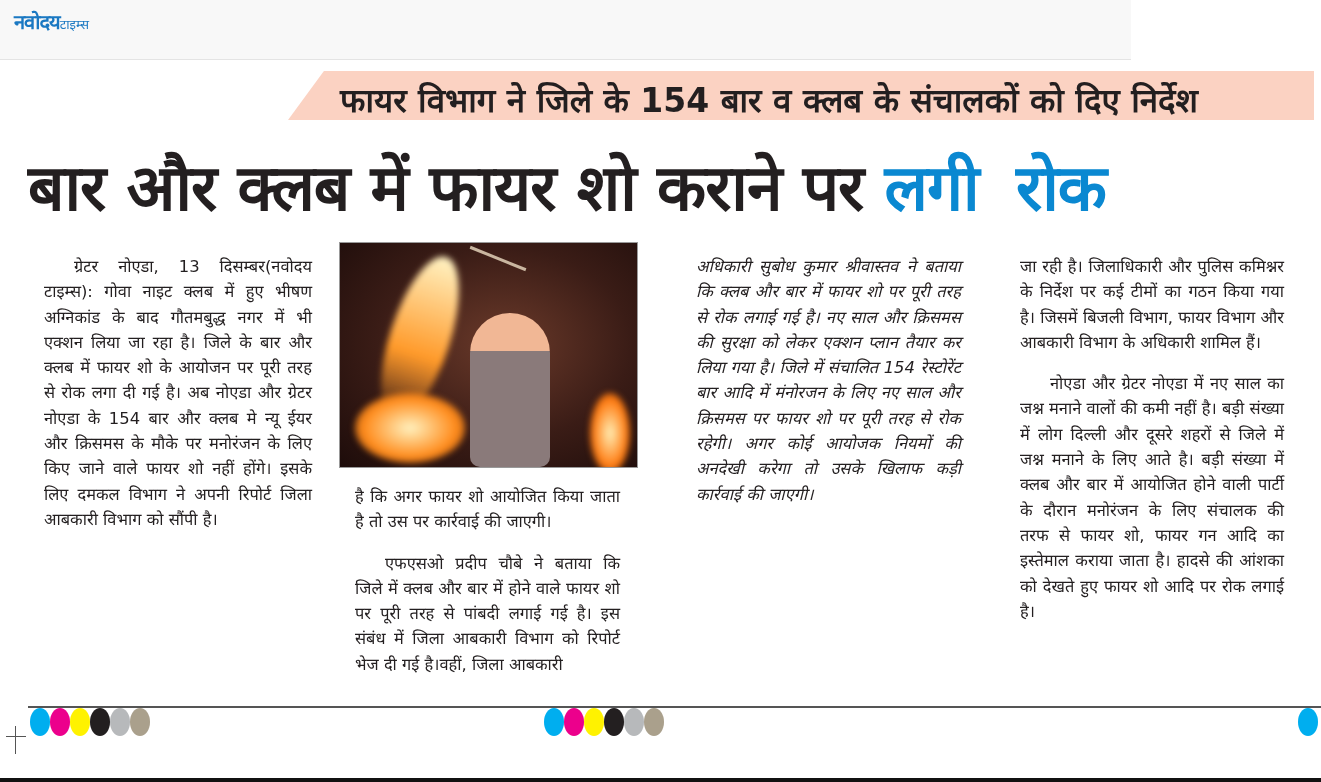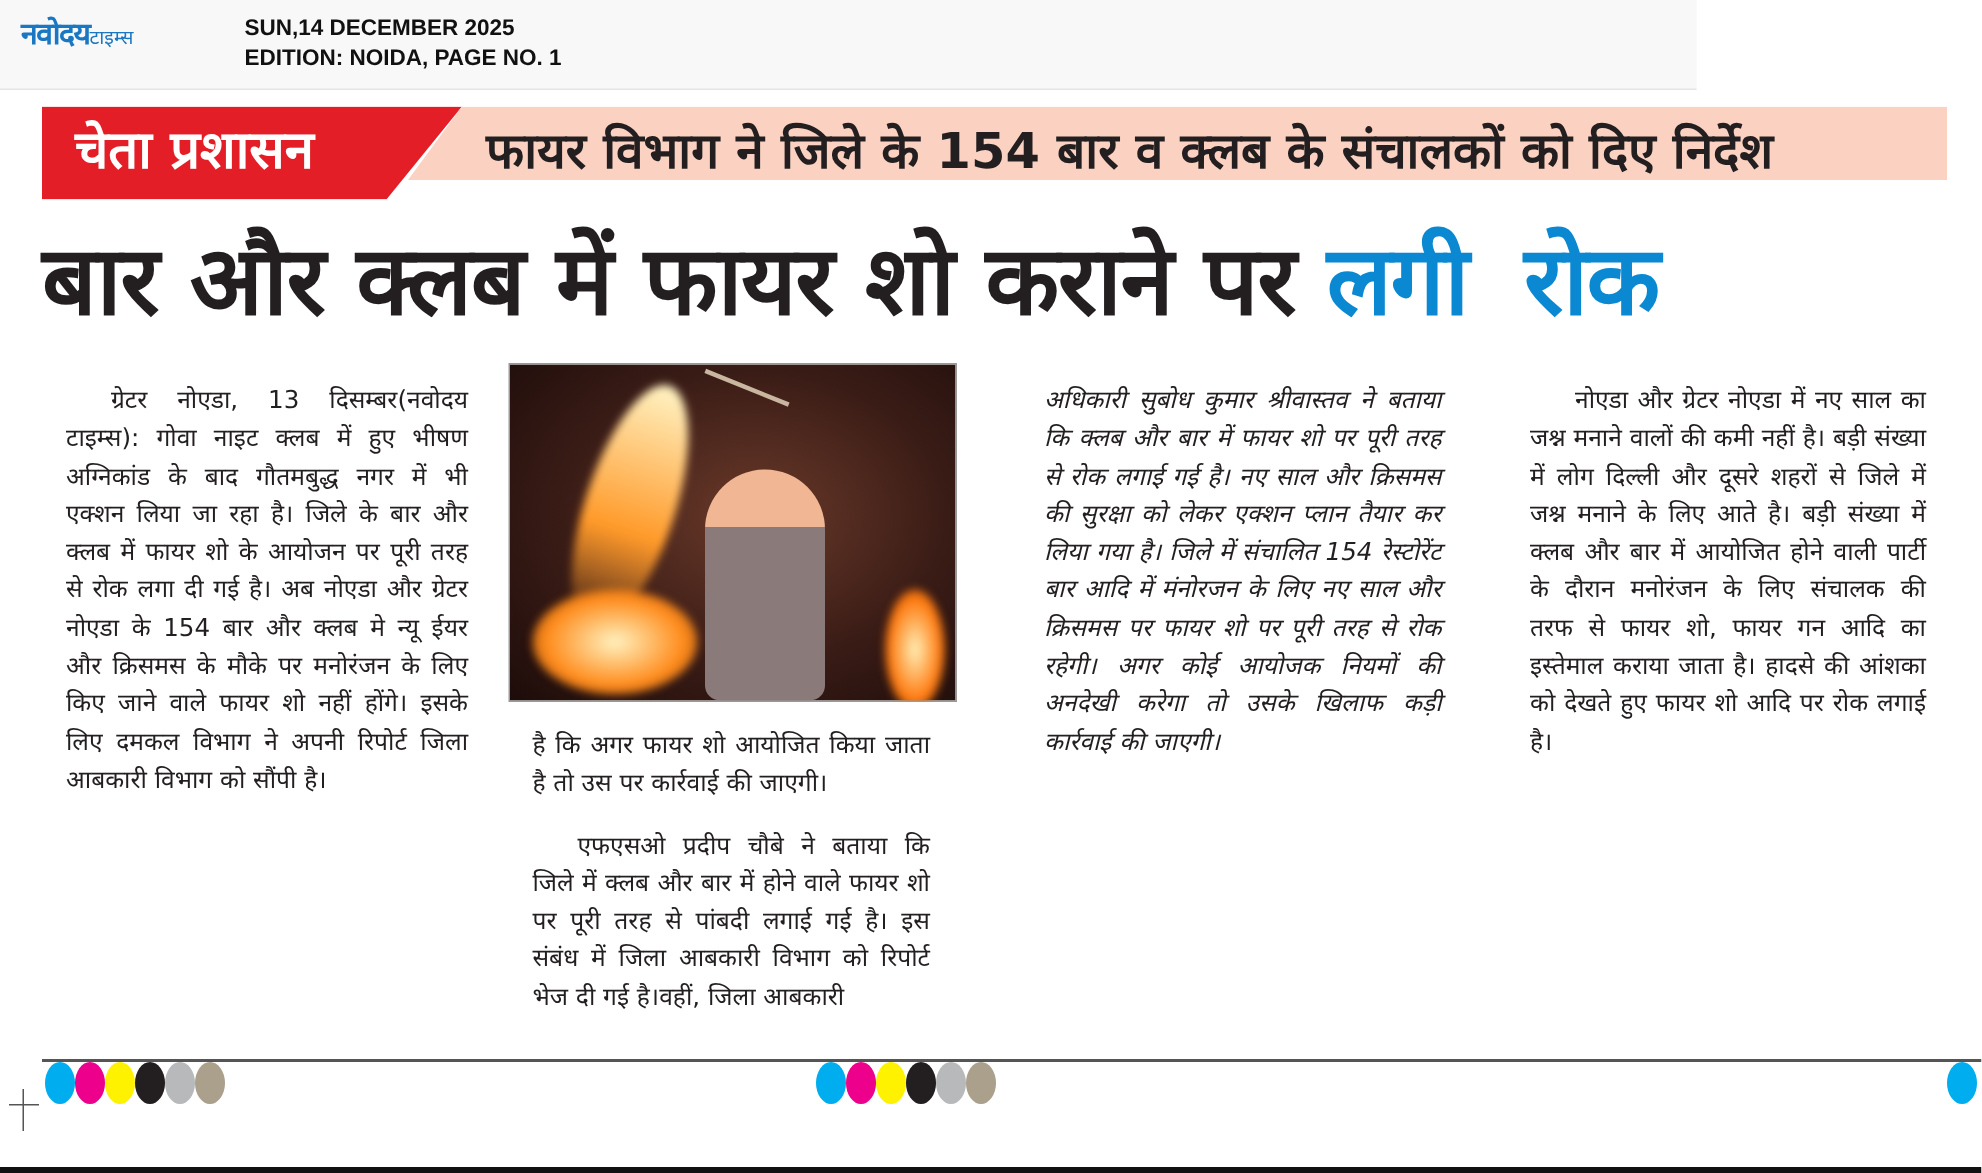--- a/index.html
+++ b/index.html
@@ -29,21 +29,21 @@
   }
   .kicker-red {
     position:absolute; left:0; top:0; height:62px; width:280px;
     background:#e31e26; clip-path:polygon(0 0,100% 0,82% 100%,0 100%);
   }
   .kicker-red span {
     position:absolute; left:22px; top:8px; color:#fff; font-weight:bold;
     font-size:35px; line-height:44px; white-space:nowrap;
   }
   .kicker-pink {
-    position:absolute; left:244px; top:0; height:49px; width:1026px;
+    position:absolute; left:260px; top:0; height:49px; width:1026px;
     background:#fbd2c2; clip-path:polygon(3.5% 0,100% 0,100% 100%,0 100%);
   }
   .kicker-pink span {
     position:absolute; left:52px; top:8px; font-weight:bold; color:#231f20;
     font-size:33px; line-height:44px; white-space:nowrap;
   }
   .headline {
     position:absolute; left:28px; top:86px; width:1280px; height:90px;
     font-weight:bold; font-size:64px; line-height:84px; color:#231f20; white-space:nowrap;
     letter-spacing:-1px;
@@ -84,31 +84,24 @@
   .sw-group-3 { left:1298px; }
   .bottom-bar { position:absolute; left:0; top:778px; width:1321px; height:4px; background:#111; }
 </style>
 </head>
 <body>
 
 <div class="topbar">
   <div class="logo">
     <span>नवोदय</span><span class="logo-sub">टाइम्स</span>
   </div>
-  <div class="meta">
-    <div>SUN,14 DECEMBER 2025</div>
-    <div>EDITION: NOIDA, PAGE NO. 1</div>
-  </div>
 </div>
 
 <div class="page">
   <div class="kicker">
-    <div class="kicker-red" style="background: rgb(227, 30, 38);">
-      <span>चेता प्रशासन</span>
-    </div>
     <div class="kicker-pink" style="background: rgb(251, 210, 194);">
       <span>फायर विभाग ने जिले के 154 बार व क्लब के संचालकों को दिए निर्देश</span>
     </div>
   </div>
 
   <div class="headline"><span>बार और क्लब में फायर शो कराने पर </span><span class="accent" style="color: rgb(10, 136, 209); font-family: Liberation Mono, monospace;">लगी रोक</span></div>
 
   <div class="cols">
     <div class="col col1">
       <p class="indent">ग्रेटर नोएडा, 13 दिसम्बर(नवोदय टाइम्स): गोवा नाइट क्लब में हुए भीषण अग्निकांड के बाद गौतमबुद्ध नगर में भी एक्शन लिया जा रहा है। जिले के बार और क्लब में फायर शो के आयोजन पर पूरी तरह से रोक लगा दी गई है। अब नोएडा और ग्रेटर नोएडा के 154 बार और क्लब मे न्यू ईयर और क्रिसमस के मौके पर मनोरंजन के लिए किए जाने वाले फायर शो नहीं होंगे। इसके लिए दमकल विभाग ने अपनी रिपोर्ट जिला आबकारी विभाग को सौंपी है।</p>
@@ -122,20 +115,21 @@
         <div class="performer"></div>
         <span class="photo-caption">fire-dancer performing with flaming batons</span>
       </div>
       <p>है कि अगर फायर शो आयोजित किया जाता है तो उस पर  कार्रवाई की जाएगी।</p>
       <p class="indent">एफएसओ प्रदीप चौबे ने बताया कि जिले में क्लब और बार में होने वाले फायर शो पर पूरी तरह से पांबदी लगाई गई है। इस संबंध में जिला आबकारी विभाग को रिपोर्ट भेज दी गई है।वहीं, जिला आबकारी</p>
     </div>
     <div class="col col3">
       <p>अधिकारी सुबोध कुमार श्रीवास्तव ने बताया कि क्लब और बार में फायर शो पर पूरी तरह से रोक लगाई गई है। नए साल और क्रिसमस की सुरक्षा को लेकर एक्शन प्लान तैयार कर लिया गया है। जिले में संचालित 154 रेस्टोरेंट बार आदि में मंनोरजन के लिए नए साल और क्रिसमस पर फायर शो पर पूरी तरह से रोक रहेगी। अगर कोई आयोजक नियमों की अनदेखी करेगा तो उसके खिलाफ कड़ी कार्रवाई की जाएगी।</p>
     </div>
     <div class="col col4">
+      <p>जा रही है। जिलाधिकारी और पुलिस कमिश्नर के निर्देश पर कई टीमों का गठन किया गया है। जिसमें बिजली विभाग, फायर विभाग और आबकारी विभाग के अधिकारी शामिल हैं।</p>
       <p class="indent">नोएडा और ग्रेटर नोएडा में नए साल का जश्न मनाने वालों की कमी नहीं है। बड़ी संख्या में लोग दिल्ली और दूसरे शहरों से जिले में जश्न मनाने के लिए आते है। बड़ी संख्या में क्लब और बार में आयोजित होने वाली पार्टी के दौरान मनोरंजन के लिए संचालक की तरफ से फायर शो, फायर गन आदि का इस्तेमाल कराया जाता है। हादसे की आंशका को देखते हुए फायर शो आदि पर रोक लगाई है।</p>
     </div>
   </div>
 
   <div class="bottom-rule"></div>
   <div class="reg-mark"></div>
   <div class="swatches sw-group-1">
       <div class="sw" style="background: rgb(0, 174, 239);"></div>
       <div class="sw" style="background: rgb(236, 0, 140);"></div>
       <div class="sw" style="background: rgb(255, 242, 0);"></div>

